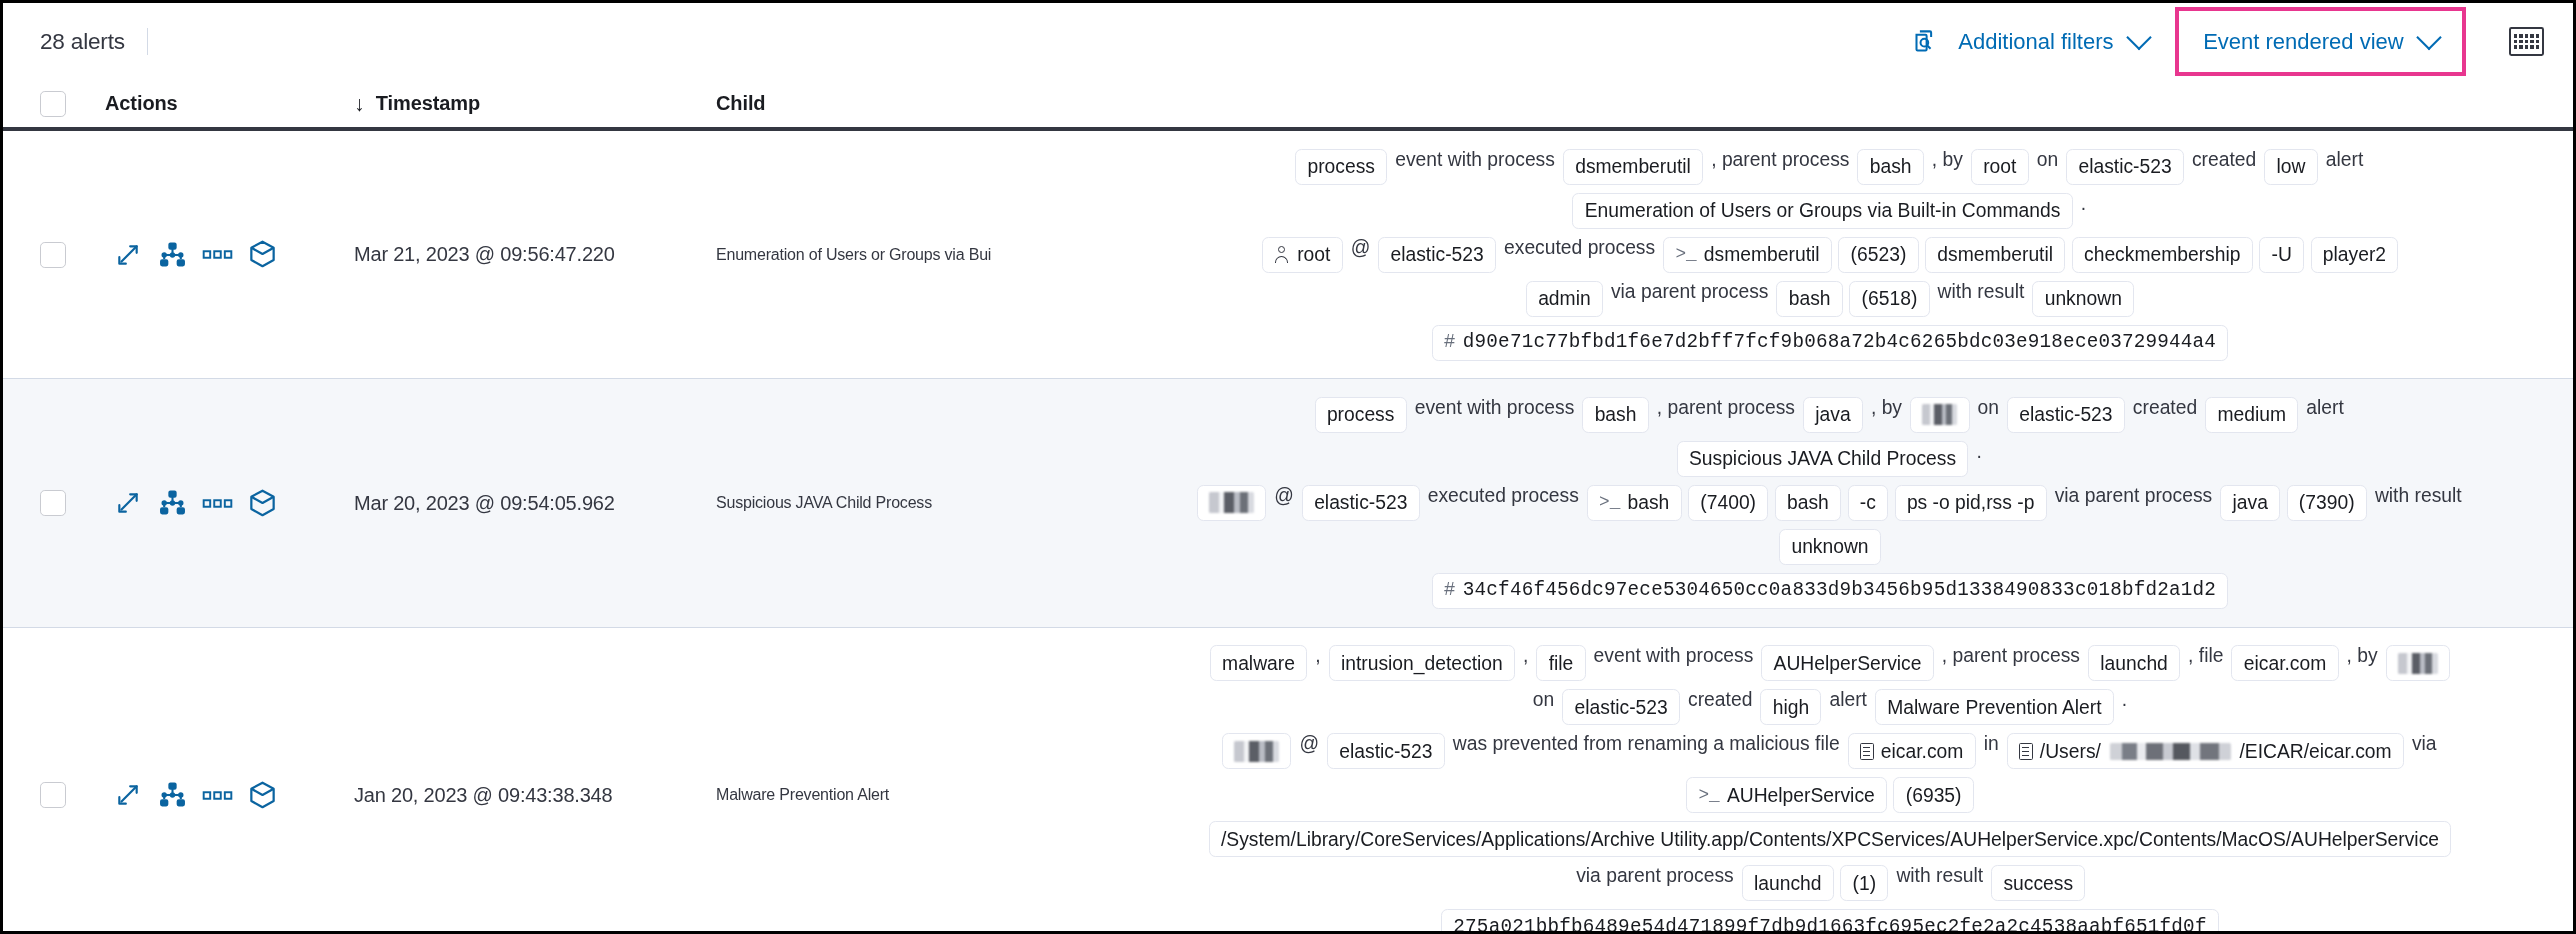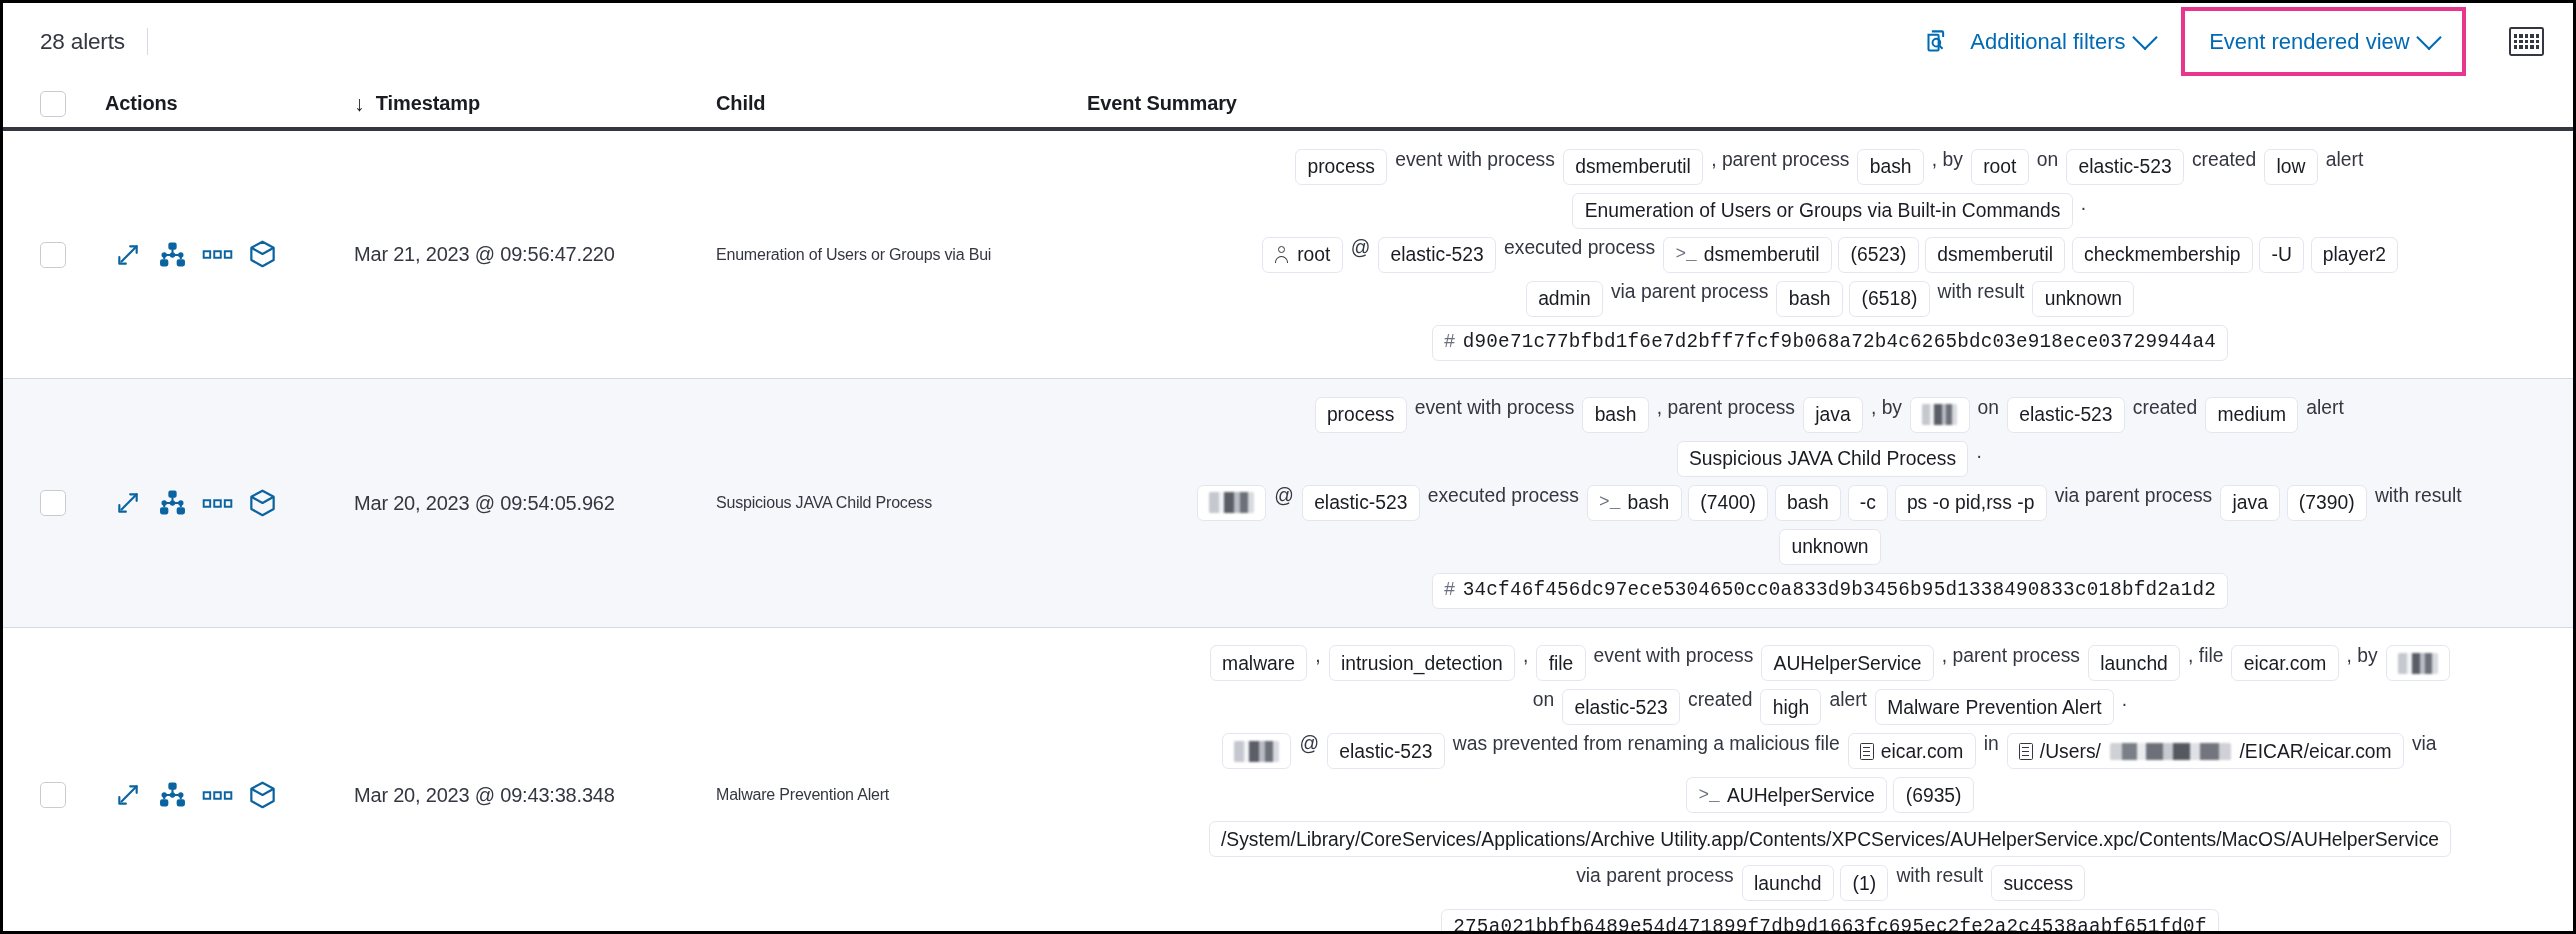--- a/index.html
+++ b/index.html
@@ -54,21 +54,21 @@
     display: flex;
     align-items: center;
     justify-content: center;
     width: 43px;
     height: 43px;
     color: #006bb4;
   }
   .tb-link {
     display: inline-flex;
     align-items: center;
-    gap: 10px;
+    gap: 16px;
     font-size: 22px;
     color: #006bb4;
     padding: 6.4px 11.3px;
     white-space: nowrap;
   }
   .chev {
     display: inline-block;
     width: 16px;
     height: 16px;
     border-right: 2.4px solid #006bb4;
@@ -356,23 +356,20 @@
     <div class="col-actions">
       <span class="checkbox th-check"></span>
       <span class="th-label">Actions</span>
     </div>
     <div class="col-timestamp">
       <span class="sort-arrow">↓</span>
       <span class="th-label">Timestamp</span>
     </div>
     <div class="col-rule">
       <span class="th-label">Child</span>
-    </div>
-    <div class="col-summary">
-      <span class="th-label">Event Summary</span>
     </div>
   </div>
 
   <div id="rows-container">
       <div class="row">
     <div class="row-cell-left">
       <span class="checkbox row-check"></span>
       <span class="icon-btn">
             <svg width="26" height="26" viewBox="0 0 24 24" fill="none" stroke="#0b64a0" stroke-width="2" stroke-linecap="round" stroke-linejoin="round">
     <path d="M20 4l-14 14"></path>
@@ -574,21 +571,21 @@
               <rect x="28" y="4" width="8" height="8"></rect>
             </svg>
           </span>
           <span class="icon-btn">
             <svg width="27" height="29" viewBox="0 0 24 26" fill="none" stroke="#0b64a0" stroke-width="2" stroke-linejoin="round">
     <path d="M12 1.5l10 5.5v11l-10 5.5-10-5.5v-11z"></path>
     <path d="M2 7l10 5.5L22 7"></path>
             </svg>
           </span>
     </div>
-    <div class="cell-ts">Mar 20, 2023 @ 09:43:38.348</div>
+    <div class="cell-ts">Jan 20, 2023 @ 09:43:38.348</div>
     <div class="cell-rule">Malware Prevention Alert</div>
     <div class="cell-summary">
           <div class="sline">
             <span class="chip">malware</span>
             <span class="plain">,</span>
             <span class="chip">intrusion_detection</span>
             <span class="plain">,</span>
             <span class="chip">file</span>
             <span class="plain">event with process</span>
             <span class="chip">AUHelperService</span>

